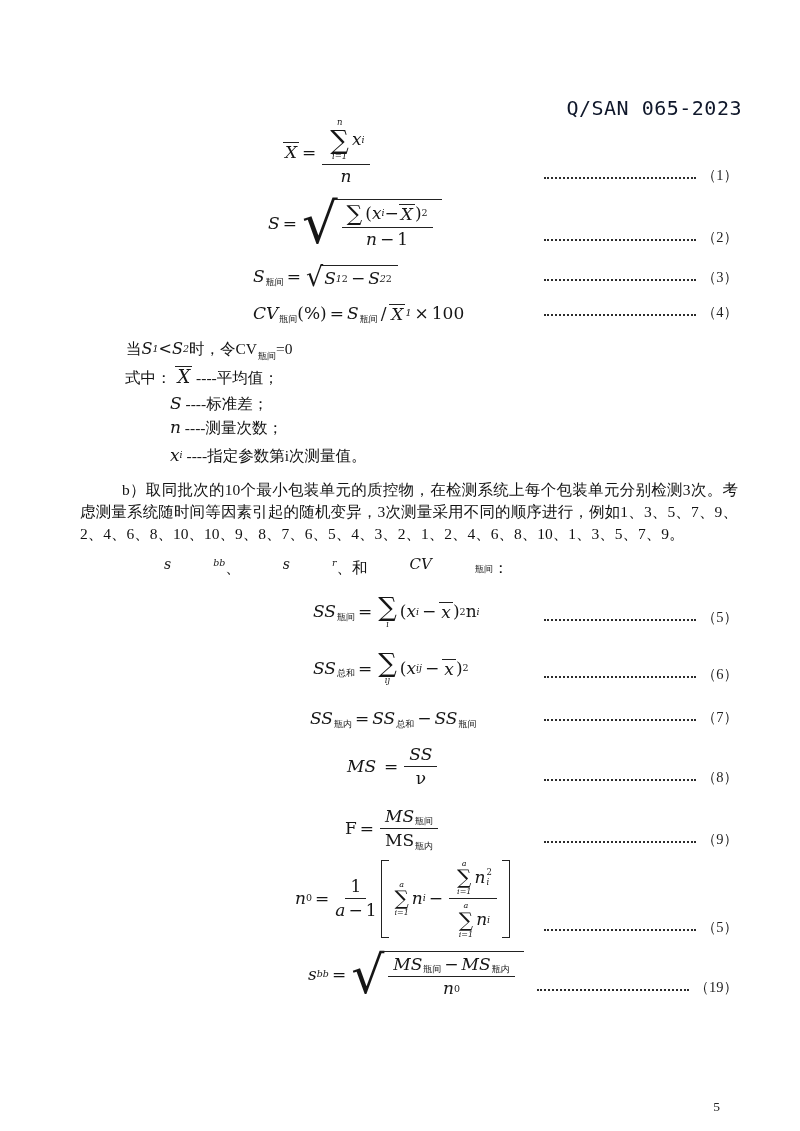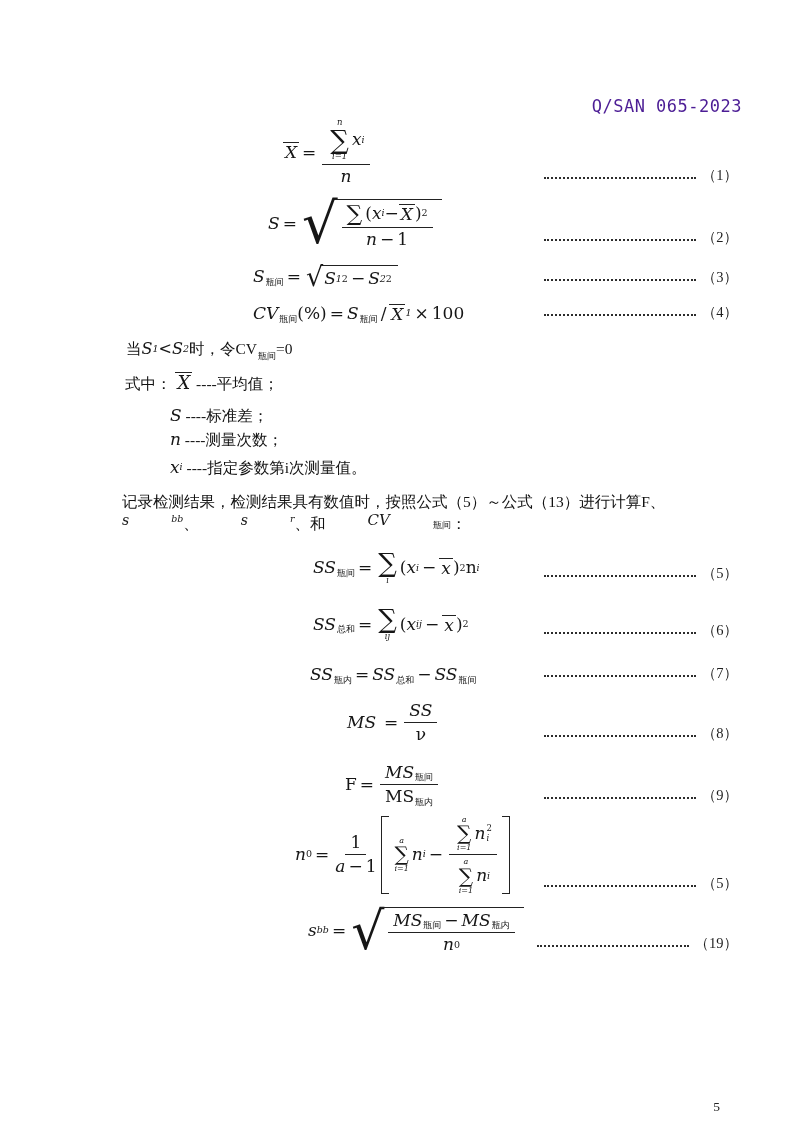--- a/index.html
+++ b/index.html
@@ -1,19 +1,19 @@
 <!DOCTYPE html>
 <html><head>
 <meta charset="utf-8">
 <style>
   html,body{margin:0;padding:0;background:#ffffff;}
   .page{position:relative;width:800px;height:1131px;background:#ffffff;
         font-family:"Liberation Serif",serif;color:#1b1b1b;overflow:hidden;}
   .doc-code{position:absolute;top:96px;right:58px;font-family:"DejaVu Sans Mono",monospace;
-            font-size:17px;letter-spacing:.5px;color:#4c1d95;}
+            font-size:20px;letter-spacing:.5px;color:#0f172a;}
   .content{position:absolute;left:80px;top:0;width:658px;}
   .page-num{position:absolute;bottom:16px;right:80px;font-size:13.5px;color:#222;}
 
   
   .fml{font-family:"DejaVu Serif",serif;font-size:17px;color:#161616;
        display:inline-flex;align-items:center;white-space:nowrap;line-height:1.15;}
   .v{font-style:italic;}
   .u{font-style:normal;}
   .fml sub{font-size:9.5px;font-style:italic;}
   .fml sup{font-size:9.5px;}
@@ -53,21 +53,21 @@
 
   
   .eq1 .fml{margin-left:203px;} .eq2 .fml{margin-left:188px;}
   .eq3 .fml{margin-left:173px;} .eq4 .fml{margin-left:173px;}
   .eq5 .fml{margin-left:233px;} .eq6 .fml{margin-left:233px;}
   .eq7 .fml{margin-left:230px;} .eq8 .fml{margin-left:267px;}
   .eq9 .fml{margin-left:265px;} .eq10 .fml{margin-left:215px;}
   .eq11 .fml{margin-left:228px;}
   .mt120{margin-top:118px;} .mt12{margin-top:12px;} .mt14{margin-top:14px;}
   .mt16{margin-top:16px;} .mt18{margin-top:18px;}
-  .mt22{margin-top:22px;} .mt8{margin-top:8px;} .mt10{margin-top:10px;}
+  .mt22{margin-top:22px;} .mt8{margin-top:8px;} .mt10{margin-top:4px;}
   .mt2{margin-top:2px;} .mt6{margin-top:6px;}
   .ind46{margin-left:46px;} .ind45{margin-left:45px;} .ind90{margin-left:90px;}
 </style>
 </head>
 <body>
 
 <div class="page">
   <div class="doc-code">Q/SAN 065-2023</div>
 
   <div class="content">
@@ -200,23 +200,24 @@
       <span>----测量次数；</span>
     </div>
     <div class="zh ind90 mt6">
       <span class="fml" style="font-size:17px;">
           <span class="v">x</span>
           <sub>i</sub>
         </span>
       <span>----指定参数第i次测量值。</span>
     </div>
 
+    <div class="zh para mt12">b）取同批次的10个最小包装单元的质控物，在检测系统上每个包装单元分别检测3次。考虑测量系统随时间等因素引起的随机变异，3次测量采用不同的顺序进行，例如1、3、5、7、9、2、4、6、8、10、10、9、8、7、6、5、4、3、2、1、2、4、6、8、10、1、3、5、7、9。</div>
 
     <div class="zh mt12" style="text-indent:42px;">
-      <span>记录检测结果，检测结果具有数值时，按照公式（5）～公式（13）进行计算F、</span><span class="fml raised" style="font-size:14px;">
+      <span class="fml raised" style="font-size:14px;">
           <span class="v">s</span>
           <sub>bb</sub>
         </span><span>、</span><span class="fml raised" style="font-size:14px;">
           <span class="v">s</span>
           <sub>r</sub>
         </span><span>、和</span><span class="fml raised" style="font-size:15px;">
           <span class="v">CV</span>
           <span class="csub">瓶间</span>
         </span><span>：</span>
     </div>

